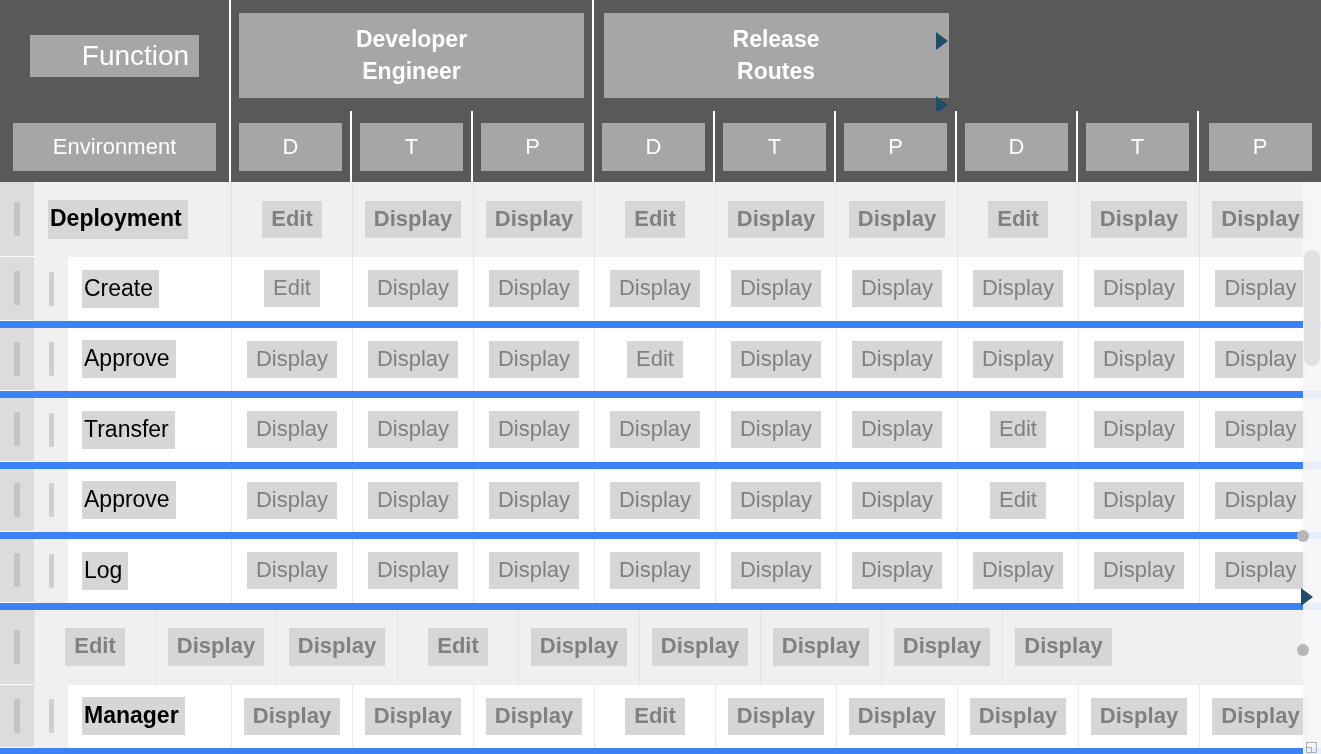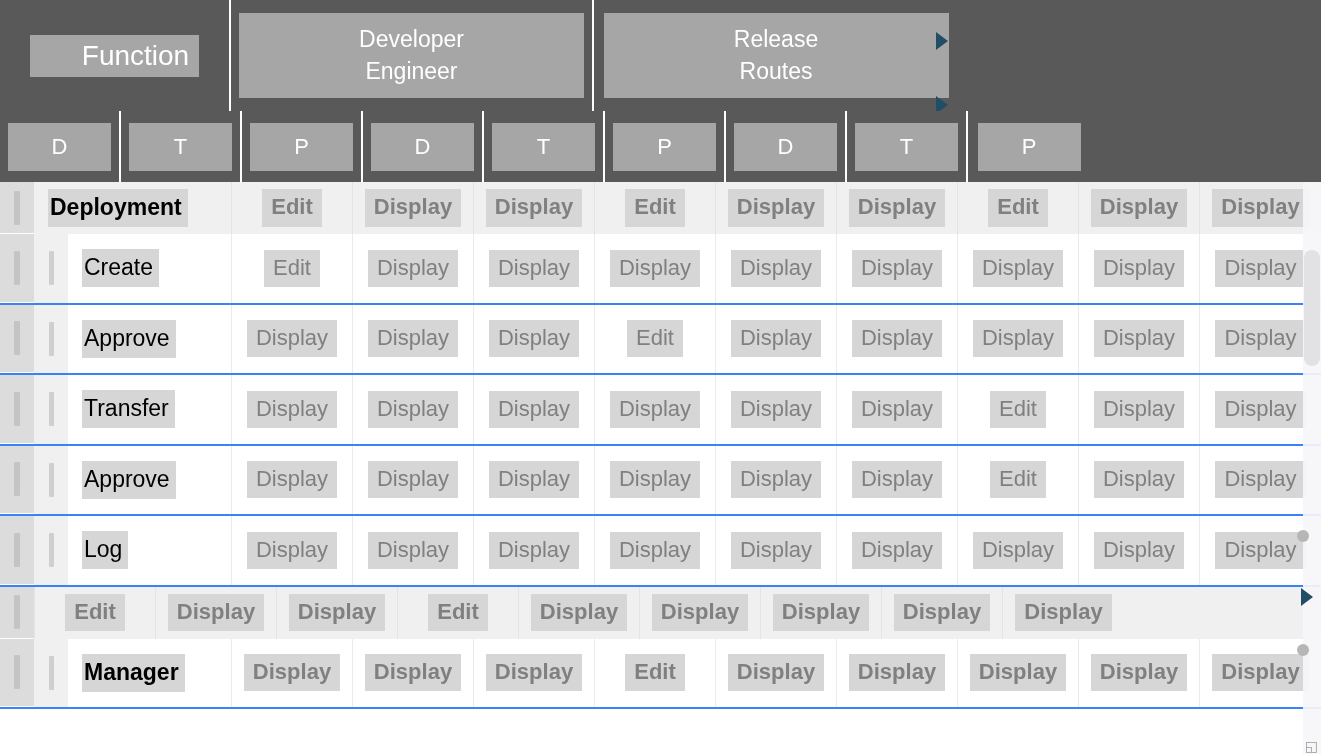--- a/index.html
+++ b/index.html
@@ -80,20 +80,21 @@
   
   .role-cell {
     flex: 0 0 363px;
     width: 363px;
   }
   .role-cell.last { flex: 0 0 364px; width: 364px; align-items: center; }
   .role-chip {
     width: 345px;
     height: 85px;
     font-size: 23px;
+    font-weight: bold;
   }
   .role-chip span { display: block; }
 
   
   .env-cell {
     flex: 0 0 121px;
     width: 121px;
   }
   .env-cell.wide { flex: 0 0 122px; width: 122px; }
   .env-chip {
@@ -133,25 +134,25 @@
 
   .row {
     display: flex;
     width: 1321px;
     height: 70.5px;
     box-sizing: border-box;
     align-items: stretch;
   }
   .row.group {
     background: #f0f0f0;
-    height: 52px;
+    height: 75px;
   }
   .row.child {
     background: #ffffff;
-    border-bottom: 2px solid #3b82f6;
+    border-bottom: 7px solid #3b82f6;
   }
 
   
   .gutter {
     flex: 0 0 34px;
     width: 34px;
     background: #dcdcdc;
     display: flex;
     align-items: center;
     justify-content: center;
@@ -307,20 +308,23 @@
         <div class="hdr-chip role-chip">
           <span>Release</span>
           <span>Routes</span>
         </div>
         <div class="arrow arrow-right" id="arrow-top"></div>
         <div class="arrow arrow-right" id="arrow-mid"></div>
       </div>
     </div>
 
     <div class="hdr-row hdr-row-envs">
+      <div class="hdr-cell corner-cell">
+        <div class="hdr-chip corner-chip-env">Environment</div>
+      </div>
 
       <div class="hdr-cell env-cell">
         <div class="hdr-chip env-chip">D</div>
       </div>
       <div class="hdr-cell env-cell">
         <div class="hdr-chip env-chip">T</div>
       </div>
       <div class="hdr-cell env-cell">
         <div class="hdr-chip env-chip">P</div>
       </div>

